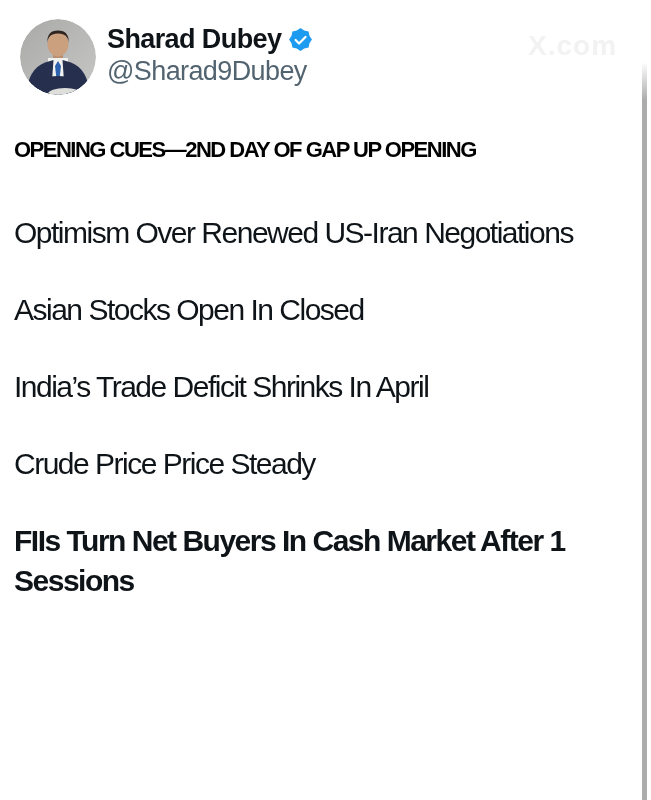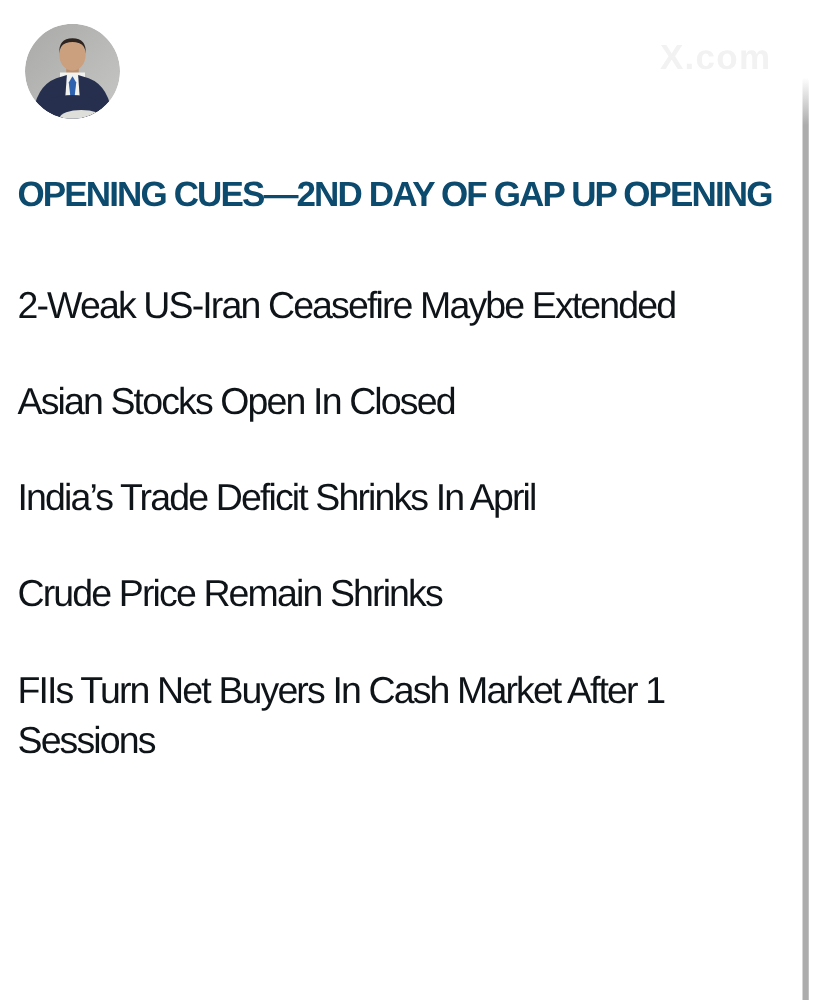--- a/index.html
+++ b/index.html
@@ -77,36 +77,36 @@
   }
 
   
   .tweet-body {
     margin-top: 35px;
     padding: 0 26px 0 14px;
     color: #0f1419;
   }
   .headline {
     margin: 0 0 43px 0;
-    font-size: 28px;
+    font-size: 22px;
     font-weight: 700;
-    line-height: 52px;
+    line-height: 40px;
     letter-spacing: -1.5px;
-    color: #0c4a6e;
+    color: #000000;
   }
   .tweet-line {
     margin: 37px 0;
     font-size: 30px;
     font-weight: 400;
     line-height: 40px;
     letter-spacing: -1.5px;
     color: #0f1419;
   }
   .tweet-line:first-of-type { margin-top: 0; }
-  .tweet-line:last-of-type { margin-bottom: 0; }
+  .tweet-line:last-of-type { margin-bottom: 0; font-weight: bold; }
 
   
   .scrollbar-track {
     position: absolute;
     top: 0;
     right: 4px;
     width: 5px;
     height: 800px;
     pointer-events: none;
   }
@@ -157,29 +157,37 @@
 
           <path d="M70 76 Q68 50 51 43.5 L42.5 41 L45 76 Z" fill="#26304e"></path>
 
           <ellipse cx="38" cy="68" rx="24" ry="11" fill="#26304e"></ellipse>
 
           <ellipse cx="45" cy="75" rx="17" ry="6" fill="#dedfdb"></ellipse>
         </g>
       </svg>
     </div>
     <div class="names">
+      <div class="name-row">
+        <span class="display-name">Sharad Dubey</span>
+        <svg class="verified-badge" viewBox="0 0 24 24">
+          <polygon fill="#1d9bf0" points="23,12 20.59,15.56 19.78,19.78 15.56,20.59 12,23 8.44,20.59 4.22,19.78 3.41,15.56 1,12 3.41,8.44 4.22,4.22 8.44,3.41 12,1 15.56,3.41 19.78,4.22 20.59,8.44"></polygon>
+          <path d="M7.3 12.5 L10.6 15.8 L16.8 9.6" fill="none" stroke="#ffffff" stroke-width="2.2" stroke-linecap="round" stroke-linejoin="round"></path>
+        </svg>
+      </div>
+      <div class="handle">@Sharad9Dubey</div>
     </div>
   </div>
 
   <div class="tweet-body">
     <p class="headline">OPENING CUES—2ND DAY OF GAP UP OPENING</p>
-    <p class="tweet-line">2-Weak US-Iran Ceasefire Maybe Extended</p>
+    <p class="tweet-line">Optimism Over Renewed US-Iran Negotiations</p>
     <p class="tweet-line">Asian Stocks Open In Closed</p>
     <p class="tweet-line">India’s Trade Deficit Shrinks In April</p>
-    <p class="tweet-line">Crude Price Remain Shrinks</p>
+    <p class="tweet-line">Crude Price Price Steady</p>
     <p class="tweet-line">FIIs Turn Net Buyers In Cash Market After 1 Sessions</p>
   </div>
 
   <div class="scrollbar-track">
     <div class="scrollbar-thumb"></div>
   </div>
 
 </div>
 
 </body></html>

